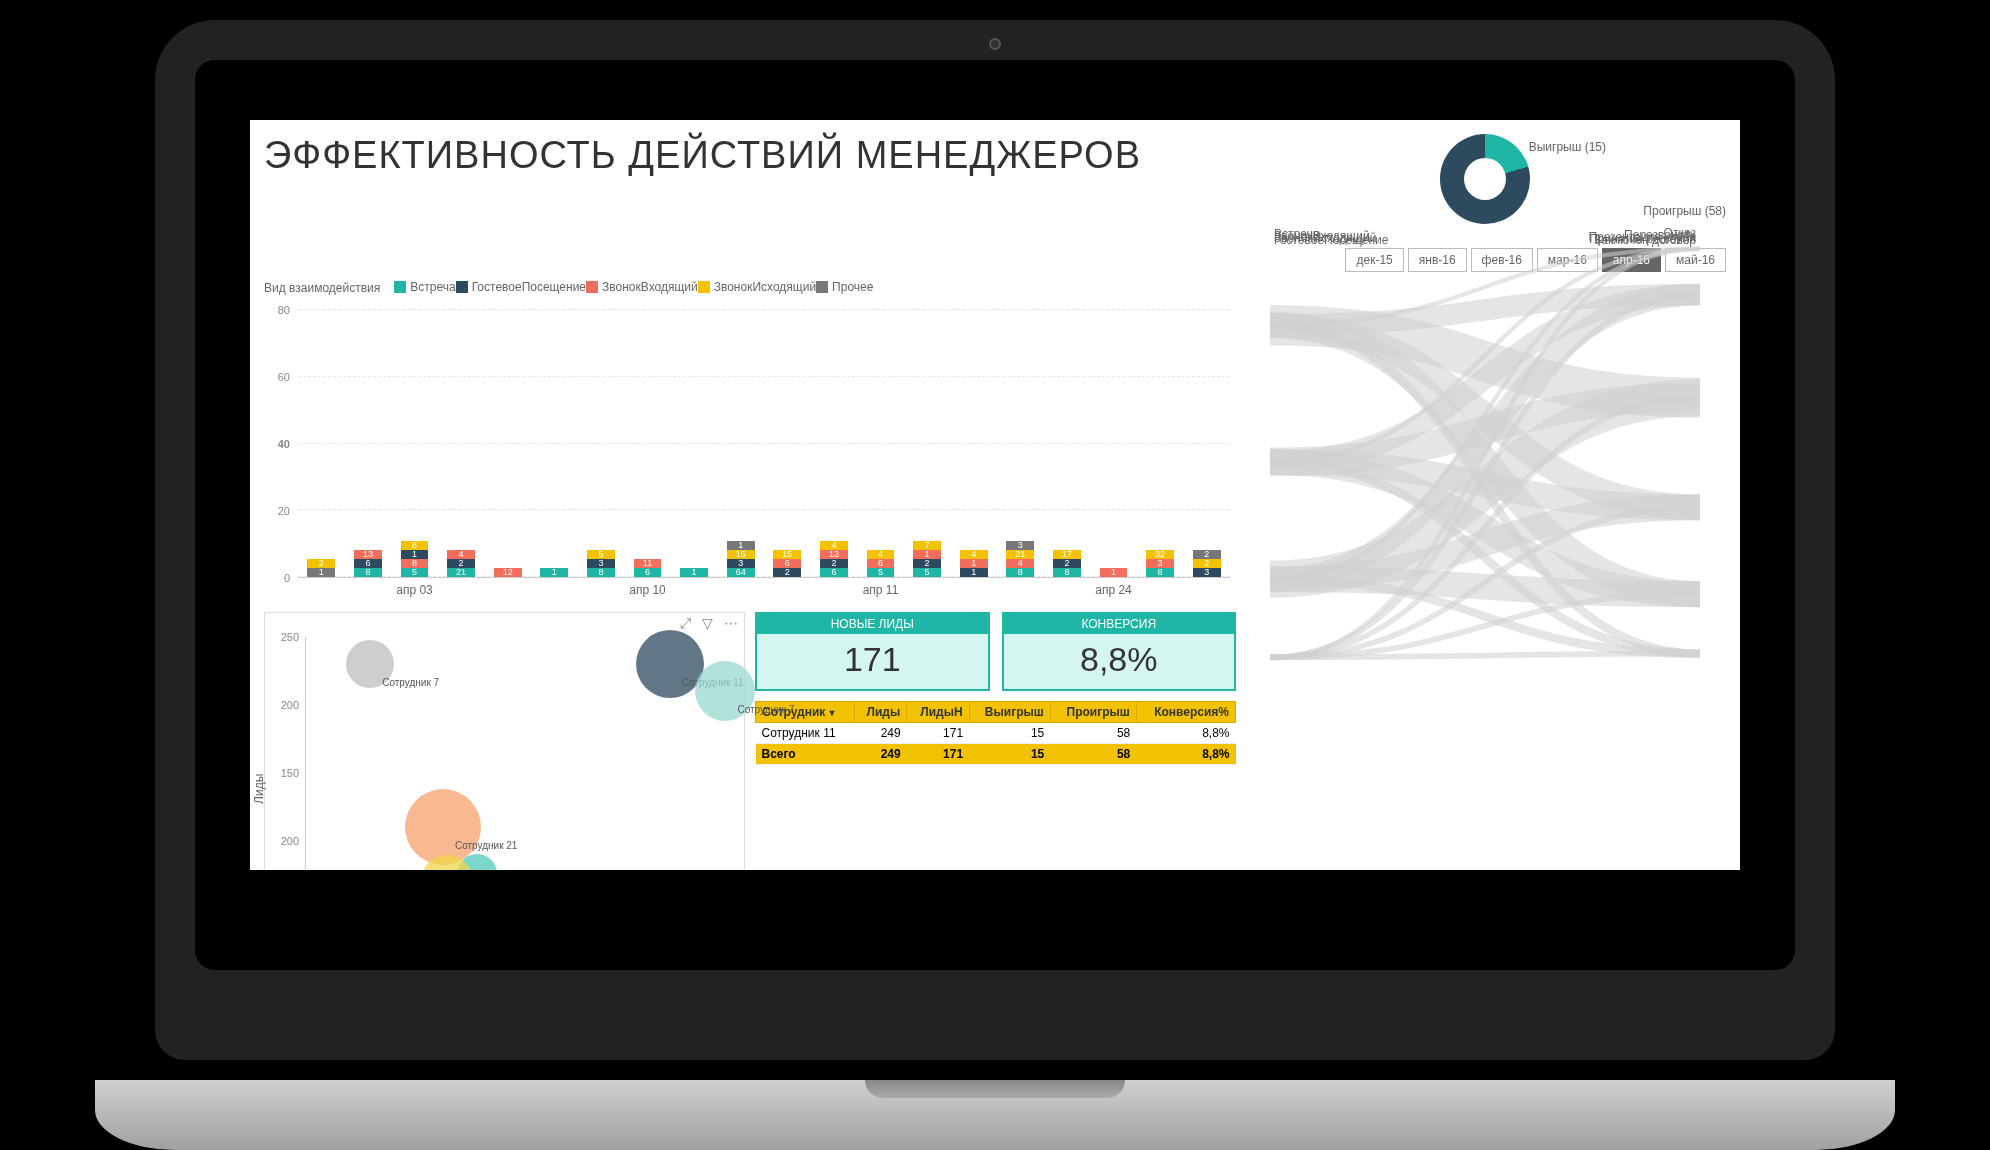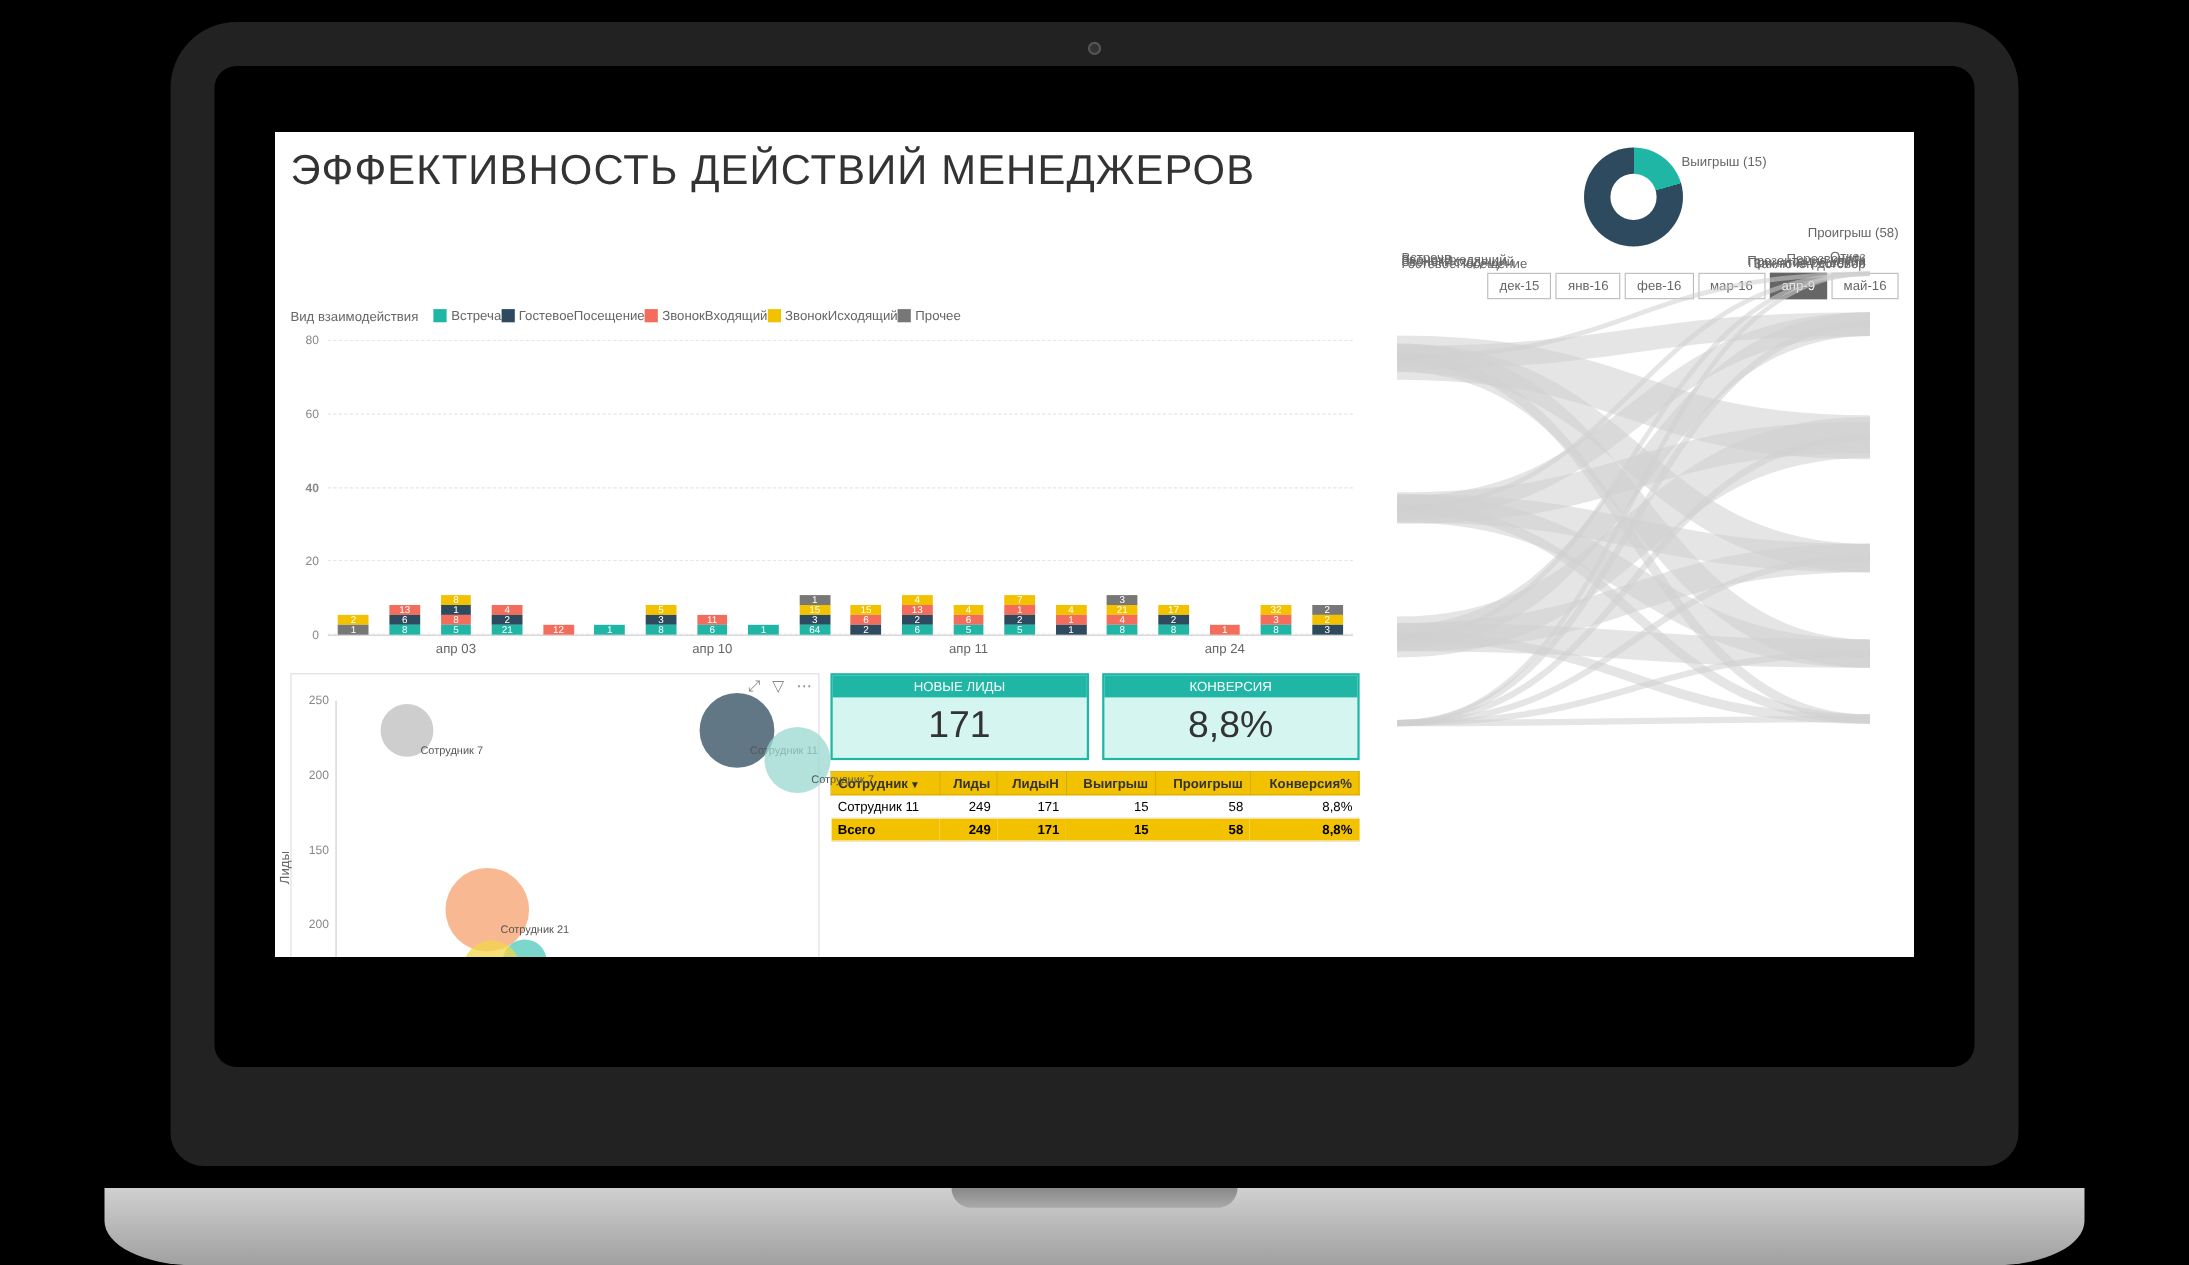--- a/index.html
+++ b/index.html
@@ -93,21 +93,21 @@
       <div class="screen">
 
         <div class="dash">
           <div class="dash-title">ЭФФЕКТИВНОСТЬ ДЕЙСТВИЙ МЕНЕДЖЕРОВ</div>
 
           <div class="month-tabs" id="month-tabs">
               <div class="month-tab">дек-15</div>
               <div class="month-tab">янв-16</div>
               <div class="month-tab">фев-16</div>
               <div class="month-tab">мар-16</div>
-              <div class="month-tab active">апр-9</div>
+              <div class="month-tab active">апр-16</div>
               <div class="month-tab">май-16</div>
             </div>
 
           <div class="legend-row">
             <span>Вид взаимодействия</span>
             <span id="legend-host"><span class="legend-item"><span class="swatch c-meet"></span>Встреча</span><span class="legend-item"><span class="swatch c-guest"></span>ГостевоеПосещение</span><span class="legend-item"><span class="swatch c-callin"></span>ЗвонокВходящий</span><span class="legend-item"><span class="swatch c-callout"></span>ЗвонокИсходящий</span><span class="legend-item"><span class="swatch c-other"></span>Прочее</span></span>
           </div>
 
           <div class="donut-wrap">
             <span class="donut-label" style="top:6px; right:120px">Выигрыш (15)</span>

